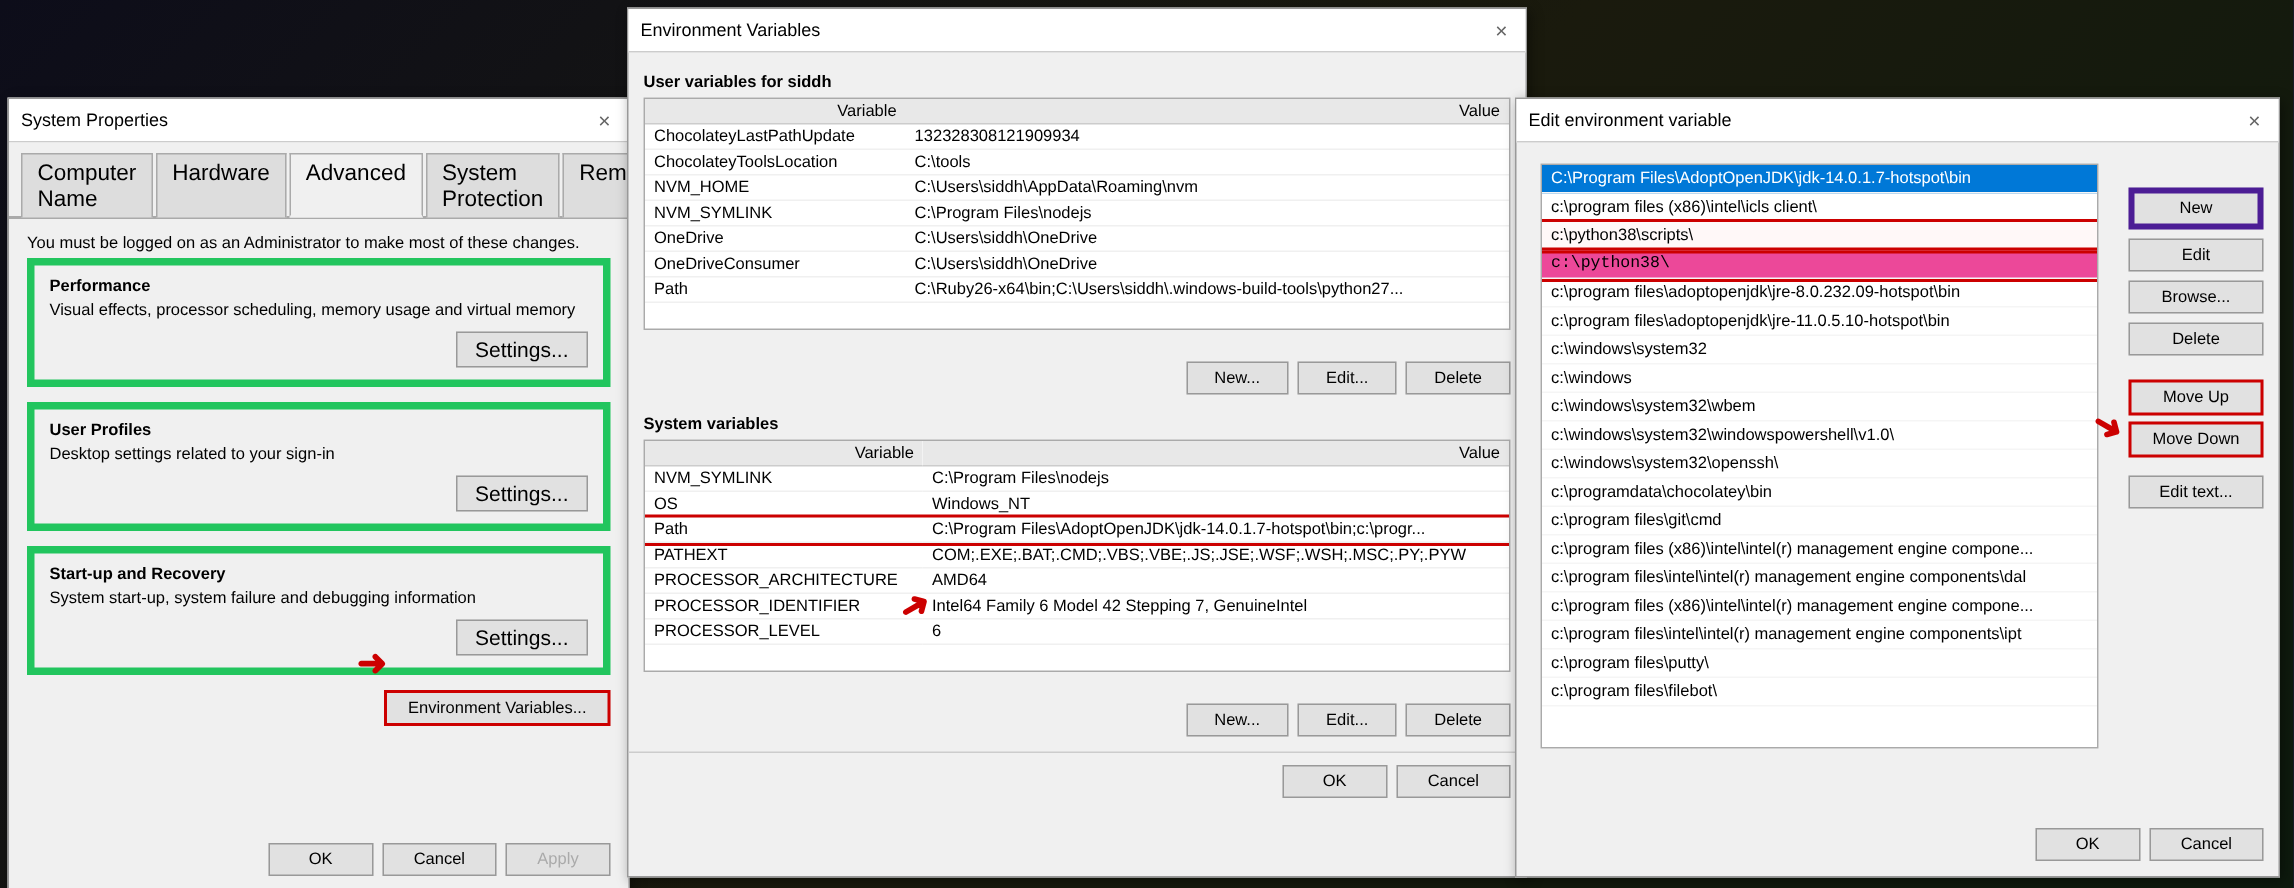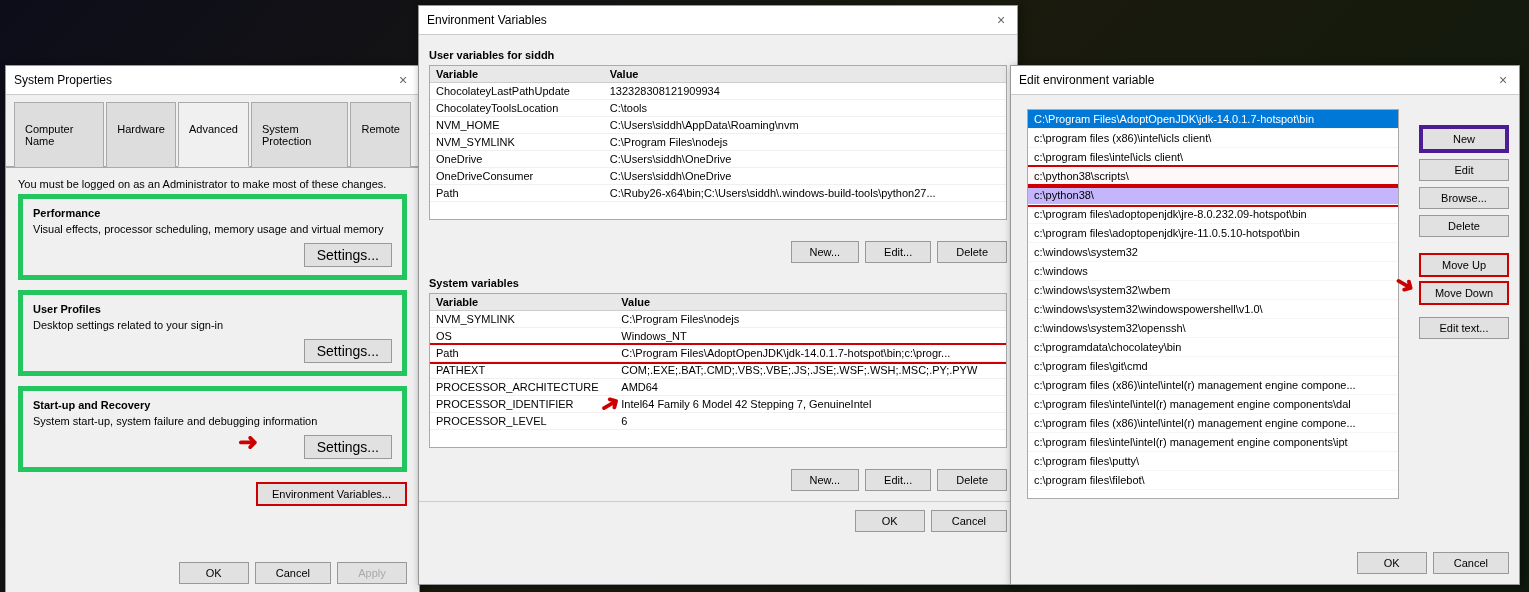--- a/index.html
+++ b/index.html
@@ -61,26 +61,26 @@
     
     .tabs {
       display: flex;
       background: #f0f0f0;
       border-bottom: 2px solid #aaa;
       padding: 6px 8px 0;
       gap: 2px;
     }
 
     .tab {
-      padding: 20px 10px;
+      padding: 4px 10px;
       background: #ddd;
       border: 1px solid #aaa;
       border-bottom: none;
       cursor: pointer;
-      font-size: 11px;
+      font-size: 15px;
       color: #000;
       position: relative;
       top: 1px;
     }
 
     .tab.active {
       background: #f0f0f0;
       border-bottom: 2px solid #f0f0f0;
       font-weight: normal;
       z-index: 1;
@@ -182,23 +182,23 @@
 
     .list-table {
       width: 100%;
       border-collapse: collapse;
     }
 
     .list-table th {
       background: #e8e8e8;
       border-bottom: 1px solid #ccc;
       padding: 2px 6px;
-      text-align: left;
-      font-size: 11px;
-      font-weight: bold;
+      text-align: right;
+      font-size: 11px;
+      font-weight: normal;
       position: sticky;
       top: 0;
     }
 
     .list-table td {
       padding: 2px 6px;
       font-size: 11px;
       border-bottom: 1px solid #f0f0f0;
     }
 
@@ -451,23 +451,22 @@
   <div class="window-title-bar">
     <span>Edit environment variable</span>
     <span class="window-close-btn">×</span>
   </div>
 
   <div style="position:relative; padding: 6px 110px 6px 6px;">
     <div class="path-list-wrapper">
       <div class="path-list-container" id="path-list-container">
       <div class="path-list-item" style="background-color: rgb(0, 120, 215); color: rgb(255, 255, 255);">C:\Program Files\AdoptOpenJDK\jdk-14.0.1.7-hotspot\bin</div>
           <div class="path-list-item">c:\program files (x86)\intel\icls client\</div>
-          <div class="path-list-item">c:\program files\intel\icls client\</div>
           <div class="path-list-item" style="outline: rgb(204, 0, 0) solid 2px; background-color: rgb(255, 248, 248);">c:\python38\scripts\</div>
-          <div class="path-list-item" style="outline: rgb(204, 0, 0) solid 2px; background-color: #c4b5fd;">c:\python38\</div>
+          <div class="path-list-item" style="outline: rgb(204, 0, 0) solid 2px; background-color: #ec4899; font-family: Liberation Mono, monospace;">c:\python38\</div>
           <div class="path-list-item">c:\program files\adoptopenjdk\jre-8.0.232.09-hotspot\bin</div>
           <div class="path-list-item">c:\program files\adoptopenjdk\jre-11.0.5.10-hotspot\bin</div>
           <div class="path-list-item">c:\windows\system32</div>
           <div class="path-list-item">c:\windows</div>
           <div class="path-list-item">c:\windows\system32\wbem</div>
           <div class="path-list-item">c:\windows\system32\windowspowershell\v1.0\</div>
           <div class="path-list-item">c:\windows\system32\openssh\</div>
           <div class="path-list-item">c:\programdata\chocolatey\bin</div>
           <div class="path-list-item">c:\program files\git\cmd</div>
           <div class="path-list-item">c:\program files (x86)\intel\intel(r) management engine compone...</div>

